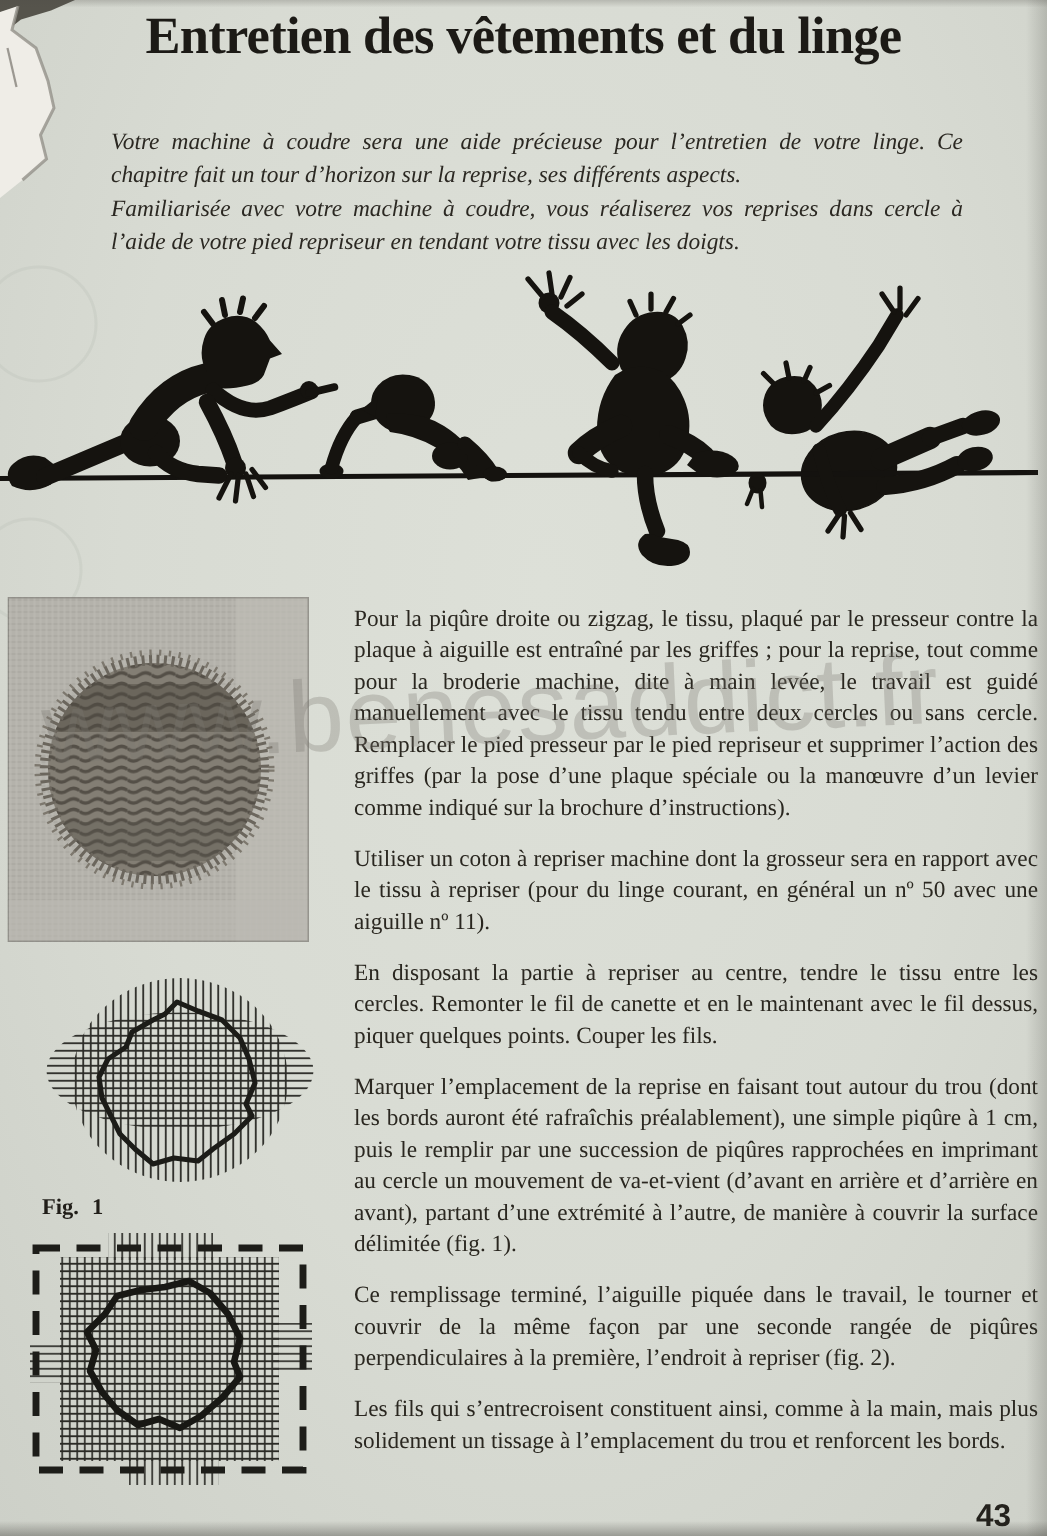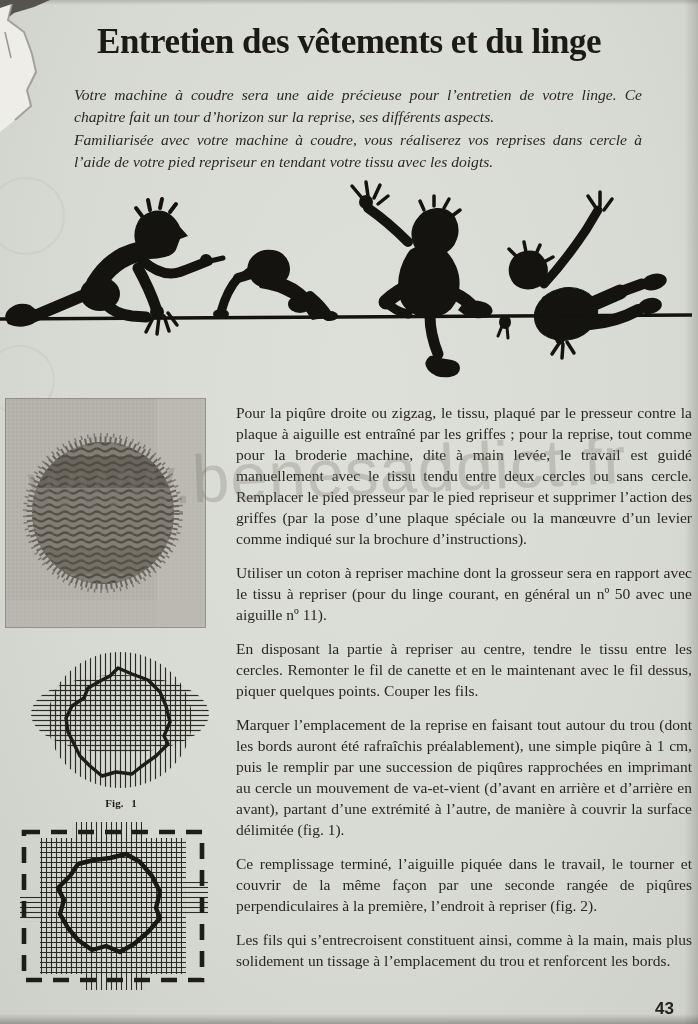--- a/index.html
+++ b/index.html
@@ -8,41 +8,41 @@
     width:698px;height:1024px;
     margin:0 auto;
     overflow:hidden;
     background:
       radial-gradient(ellipse at 52% 38%, #dde0d8 0%, #d8dbd3 55%, #cdd0c8 100%);
     font-family:"Liberation Serif", serif;
     color:#29261f;
   }
   
   .title{
-    position:absolute; left:0; top:22px; width:100%;
+    position:absolute; left:0; top:4px; width:100%;
     text-align:center;
     font-family:"Liberation Serif", serif;
     font-weight:700; font-size:35px; letter-spacing:-0.5px;
     color:#1c1a16;
   }
   .intro{
     position:absolute; left:74px; top:84px; width:568px;
     font-style:italic; font-weight:400;
     font-size:15.6px; line-height:21.5px;
     text-align:justify; color:#2b2822;
   }
   .intro p{margin:0 0 2px 0;}
   
   .illustration{position:absolute; left:0; top:172px; width:698px; height:250px;}
   
   .photo{position:absolute; left:5px; top:398px; width:201px; height:230px;}
   .fig1{position:absolute; left:28px; top:648px; width:186px; height:150px;}
   .fig1-caption{
     position:absolute; left:28px; top:797px; width:186px;
-    text-align:center; font-weight:700; font-size:11px; word-spacing:5px; color:#211e19;
+    font-weight:700; font-size:15px; word-spacing:5px; color:#211e19;
   }
   .fig2{position:absolute; left:14px; top:820px; width:200px; height:172px;}
   .fig2-caption{
     position:absolute; left:14px; top:990px; width:200px;
     text-align:center; font-weight:700; font-size:15px; word-spacing:5px; color:#211e19;
   }
   
   .article{position:absolute; left:236px; top:402px; width:456px;}
   .article h2{
     margin:0 0 13px 0;
@@ -63,21 +63,21 @@
     color:rgba(122,120,114,0.30);
     transform:rotate(-2.6deg);
     transform-origin:left center;
     pointer-events:none;
     white-space:nowrap;
   }
   
   .page-number{
     position:absolute; right:24px; top:999px;
     font-family:"Liberation Sans", sans-serif;
-    font-weight:700; font-size:17px; color:#24221d;
+    font-weight:700; font-size:21px; color:#24221d;
   }
   
   .torn-corner{position:absolute; left:0; top:0; width:70px; height:150px;}
   .edge-right{position:absolute; right:0; top:0; bottom:0; width:14px;
     background:linear-gradient(to right, rgba(60,60,54,0), rgba(60,60,54,0.20));}
   .edge-bottom{position:absolute; left:0; right:0; bottom:0; height:10px;
     background:linear-gradient(to bottom, rgba(45,43,38,0), rgba(45,43,38,0.35));}
   .edge-top{position:absolute; left:0; right:0; top:0; height:5px;
     background:linear-gradient(to bottom, rgba(80,78,72,0.25), rgba(80,78,72,0));}
 </style>

